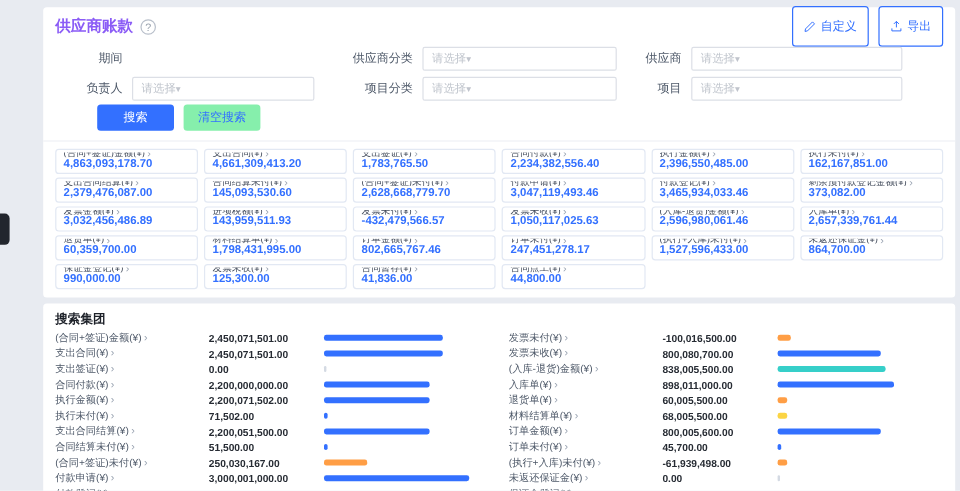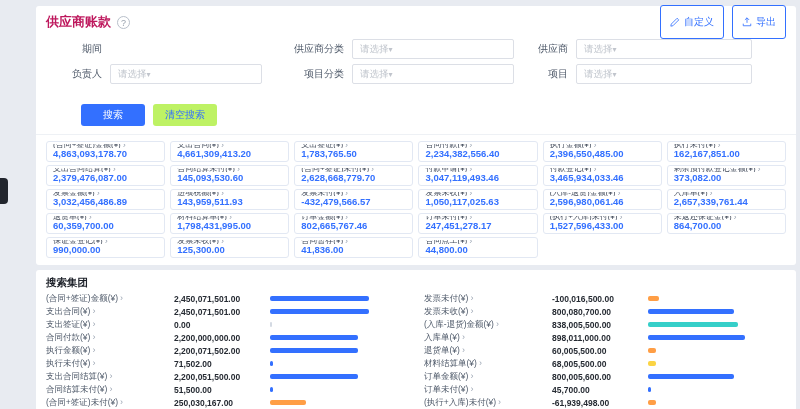--- a/index.html
+++ b/index.html
@@ -14,60 +14,60 @@
     width:8px; height:26px; background:#22262e;
     border-radius:0 4px 4px 0;
   }
   .main{ margin:6px 4px 0 36px; }
   .card{ background:#fff; border-radius:3px; }
 
   
   .head-card{ padding:0 10px; }
   .head-row{ display:flex; align-items:center; justify-content:space-between; height:30px; padding-top:2px; }
   .title-wrap{ display:flex; align-items:center; }
-  .page-title{ font-size:13px; font-weight:bold; color:#be185d; }
+  .page-title{ font-size:13px; font-weight:bold; color:#8b5cf6; }
   .help{
     width:13px; height:13px; border:1px solid #b8bfca; border-radius:50%;
     color:#98a1ad; font-size:9px; line-height:12px; text-align:center; margin-left:6px;
     cursor:pointer;
   }
   .head-actions{ display:flex; gap:8px; }
   .btn-outline{
     display:flex; align-items:center; gap:4px; height:21px; padding:16px 9px;
     border:1px solid #3370ff; background:#fff; color:#3370ff;
     border-radius:3px; font-size:10px; cursor:pointer;
     font-family:inherit;
   }
   .btn-outline svg{ display:block; }
 
   
   .filters{
     display:grid; grid-template-columns:216px 242px 228px;
-    column-gap:10px; row-gap:5px; margin:3px 0 20px;
+    column-gap:10px; row-gap:5px; margin:3px 0 3px;
   }
   .field{ display:flex; align-items:center; }
   .flabel{ text-align:right; font-size:10px; color:#4e5969; margin-right:8px; flex:none; }
   .w56{ width:56px; } .w72{ width:72px; } .w44{ width:44px; }
   .input{
     flex:1; height:20px; border:1px solid #dcdfe6; border-radius:2px; background:#fff;
     display:flex; align-items:center; padding:0 7px; font-size:9.5px; color:#bfc4cc;
     cursor:pointer; min-width:0;
   }
   .daterange{ justify-content:space-between; }
   .daterange .sep{ color:#86909c; }
   .select{ }
   .select .arrow{ color:#c0c4cc; font-size:8px; }
 
   .filter-actions{ display:flex; gap:8px; margin:2px 0 8px 35px; }
   .btn-primary{
     height:22px; padding:0 22px; background:#3370ff; color:#fff; border:none;
     border-radius:3px; font-size:10px; cursor:pointer; font-family:inherit;
   }
   .btn-light{
-    height:22px; padding:0 12px; background:#bef264; color:#3370ff; border:none;
+    height:22px; padding:0 12px; background:#86efac; color:#3370ff; border:none;
     border-radius:3px; font-size:10px; cursor:pointer; font-family:inherit;
   }
   .divider{ border-top:1px solid #eef1f5; margin:0 -10px; }
 
   
   .kpi-grid{
     display:grid; grid-template-columns:repeat(6,1fr);
     gap:3px 5px; padding:6px 0 7px;
   }
   .tile{

